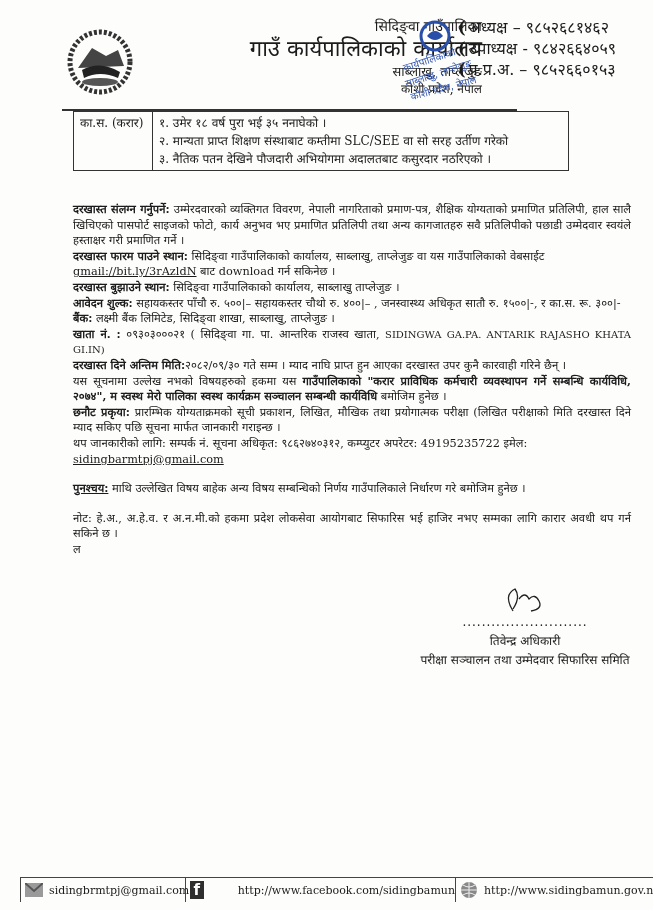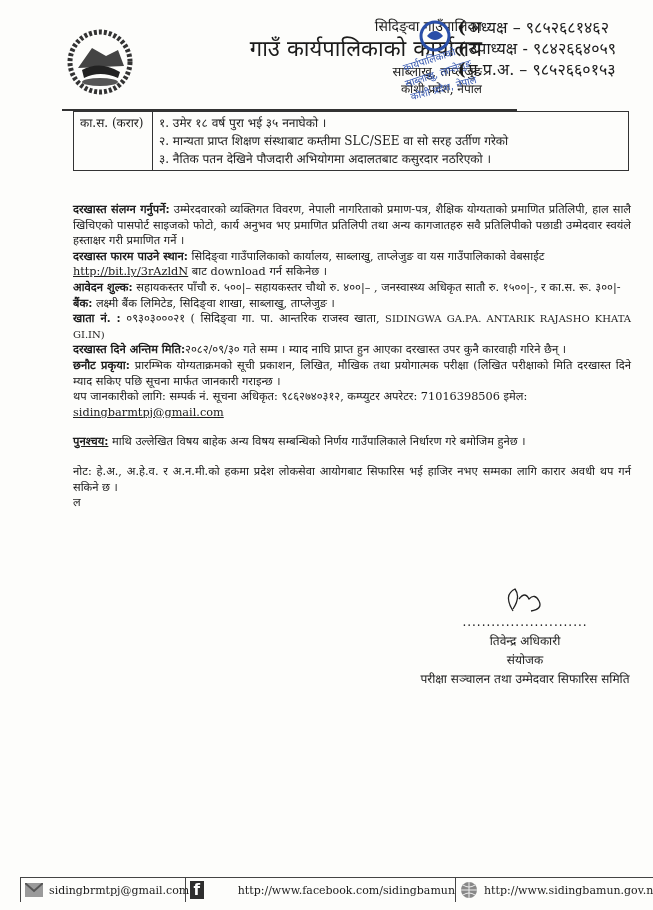--- a/index.html
+++ b/index.html
@@ -13,21 +13,21 @@
   .hdr-center { left:202px; top:16px; width:280px; text-align:right; }
   .hdr-l1 { font-size:14px; margin-left:-20px; }
   .hdr-l2 { font-size:22px; line-height:28px; margin-left:10px; }
   .hdr-l3 { font-size:13px; margin-left:20px; line-height:18px; }
   .hdr-l4 { font-size:12px; line-height:16px; }
   .contacts { left:458px; top:17px; font-size:16px; line-height:21px; }
   .contacts .brk { font-weight:bold; margin-right:3px; }
   .stamp { left:395px; top:18px; width:92px; height:96px; }
   .rule { left:62px; top:109px; width:455px; height:2px; background:#333; }
   
-  table.req { position:absolute; left:73px; top:111px; width:556px; border-collapse:collapse; font-size:12px; }
+  table.req { position:absolute; left:73px; top:111px; width:496px; border-collapse:collapse; font-size:12px; }
   table.req td { border:1px solid #333; vertical-align:top; padding:2px 6px; line-height:18px; }
   table.req td.c1 { width:66px; }
   
   .body { left:73px; top:186px; width:558px; font-size:11.3px; line-height:15.6px;margin-top:16px; }
   .body p { margin:0; text-align:justify; }
   .body b { font-weight:bold; }
   .link { text-decoration:underline; color:#1b1b1b; }
   .sp { height:14px; }
   .small { font-size:10px; }
   
@@ -84,41 +84,42 @@
       <div>१.  उमेर १८ वर्ष पुरा भई ३५ ननाघेको ।</div>
       <div>२. मान्यता प्राप्त शिक्षण संस्थाबाट कम्तीमा SLC/SEE  वा सो सरह  उर्तीण गरेको</div>
       <div>३. नैतिक पतन देखिने पौजदारी अभियोगमा अदालतबाट कसुरदार नठरिएको ।</div>
     </td>
   </tr>
 </tbody>
   </table>
 
 <div class="abs body">
   <p><b>दरखास्त संलग्न गर्नुपर्ने:</b><span> उम्मेरदवारको व्यक्तिगत विवरण, नेपाली नागरिताको प्रमाण-पत्र, शैक्षिक योग्यताको प्रमाणित प्रतिलिपी, हाल सालै खिचिएको पासपोर्ट साइजको फोटो, कार्य अनुभव भए प्रमाणित प्रतिलिपी तथा अन्य कागजातहरु सवै प्रतिलिपीको पछाडी उम्मेदवार स्वयंले हस्ताक्षर गरी प्रमाणित गर्ने ।</span></p>
-  <p><b>दरखास्त फारम पाउने स्थान:</b><span> सिदिङ्वा गाउँपालिकाको कार्यालय, साब्लाखु, ताप्लेजुङ वा यस गाउँपालिकाको वेबसाईट</span><br><a class="link">http://bit.ly/3rAzldN</a><span>  बाट download गर्न सकिनेछ ।</span></p>
+  <p><b>दरखास्त फारम पाउने स्थान:</b><span> सिदिङ्वा गाउँपालिकाको कार्यालय, साब्लाखु, ताप्लेजुङ वा यस गाउँपालिकाको वेबसाईट</span><br><a class="link">gmail://bit.ly/3rAzldN</a><span>  बाट download गर्न सकिनेछ ।</span></p>
+  <p><b>दरखास्त बुझाउने स्थान:</b><span> सिदिङ्वा गाउँपालिकाको कार्यालय, साब्लाखु ताप्लेजुङ ।</span></p>
   <p><b>आवेदन शुल्क:</b><span> सहायकस्तर पाँचौ रु. ५००|– सहायकस्तर चौथो रु. ४००|– , जनस्वास्थ्य अधिकृत सातौ रु. १५००|-, र का.स. रू. ३००|-</span></p>
   <p><b>बैंक:</b><span> लक्ष्मी बैंक लिमिटेड, सिदिङ्वा शाखा, साब्लाखु, ताप्लेजुङ ।</span></p>
   <p><b>खाता नं. :</b><span> ०९३०३०००२१  ( सिदिङ्वा गा. पा. आन्तरिक राजस्व खाता, </span><span class="small">SIDINGWA GA.PA. ANTARIK RAJASHO KHATA GI.IN)</span></p>
   <p><b>दरखास्त दिने अन्तिम मिति:</b><span>२०८२/०९/३० गते सम्म । म्याद नाघि प्राप्त हुन आएका दरखास्त उपर कुनै कारवाही गरिने छैन् ।</span></p>
+  <p><span>यस सूचनामा उल्लेख नभको विषयहरुको हकमा यस </span><b>गाउँपालिकाको  "करार प्राविधिक कर्मचारी व्यवस्थापन गर्ने सम्बन्धि कार्यविधि, २०७४", म स्वस्थ मेरो पालिका स्वस्थ कार्यक्रम सञ्चालन सम्बन्धी कार्यविधि</b><span>  बमोजिम हुनेछ ।</span></p>
   <p><b>छनौट प्रकृया:</b><span> प्रारम्भिक योग्यताक्रमको सूची प्रकाशन, लिखित, मौखिक तथा प्रयोगात्मक परीक्षा (लिखित परीक्षाको मिति दरखास्त दिने म्याद सकिए पछि सूचना मार्फत जानकारी गराइन्छ ।</span></p>
-  <p><span>थप जानकारीको लागि: सम्पर्क नं. सूचना अधिकृत: ९८६२७४०३१२, कम्प्युटर अपरेटर: 71016398506 इमेल:</span><br><a class="link">sidingbarmtpj@gmail.com</a></p>
+  <p><span>थप जानकारीको लागि: सम्पर्क नं. सूचना अधिकृत: ९८६२७४०३१२, कम्प्युटर अपरेटर: 49195235722 इमेल:</span><br><a class="link">sidingbarmtpj@gmail.com</a></p>
   <div class="sp"></div>
   <p><b class="link">पुनश्चय:</b><span> माथि उल्लेखित विषय बाहेक अन्य विषय सम्बन्धिको निर्णय गाउँपालिकाले निर्धारण गरे बमोजिम हुनेछ ।</span></p>
   <div class="sp"></div>
   <p>नोट: हे.अ., अ.हे.व. र अ.न.मी.को हकमा प्रदेश लोकसेवा आयोगबाट सिफारिस भई हाजिर नभए सम्मका लागि कारार अवधी थप गर्न सकिने छ ।</p>
   <p>ल</p>
 </div>
 
 <div class="abs sig">
   <svg class="scribble" viewBox="0 0 60 28">
     <path d="M18 26 Q8 10 20 4 Q26 12 18 24 M24 14 Q30 6 34 14 Q40 8 44 16 Q48 24 36 26" fill="none" stroke="#222" stroke-width="1.3"></path>
   </svg>
   <div class="dots">..........................</div>
   <div>तिवेन्द्र अधिकारी</div>
-  <div>संयोजक</div>
   <div>परीक्षा सञ्चालन तथा उम्मेदवार सिफारिस समिति</div>
 </div>
 
 <div class="abs footer">
   <div class="fcell f1">
     <span class="ficon">
       <svg width="18" height="14" viewBox="0 0 18 14">
           <rect x="0" y="0" width="18" height="14" fill="#9a9a9a"></rect>
           <path d="M0 0 L9 8 L18 0" fill="none" stroke="#555" stroke-width="2"></path>
         </svg>

